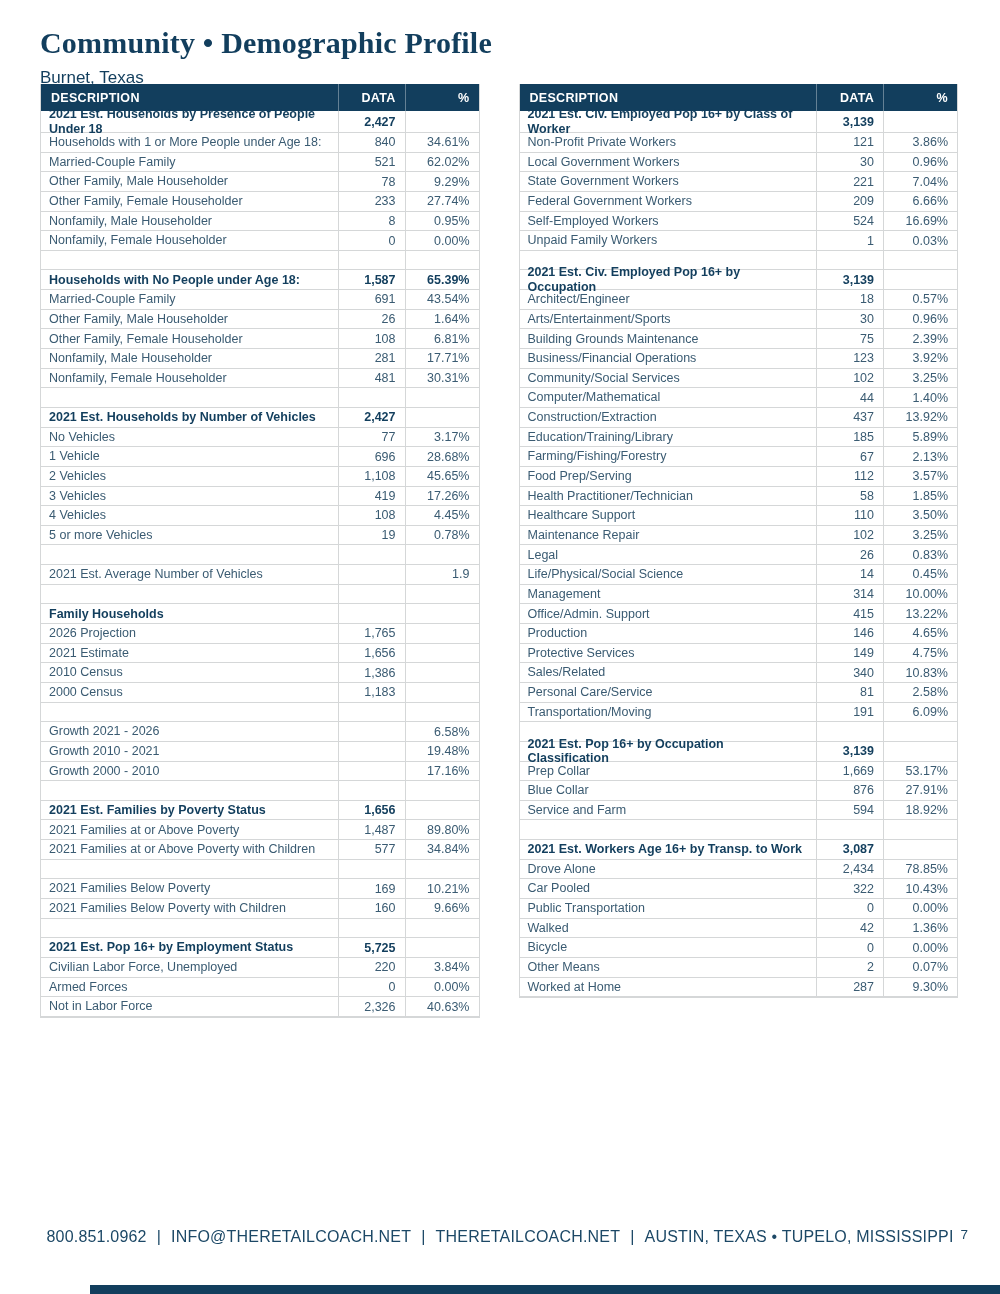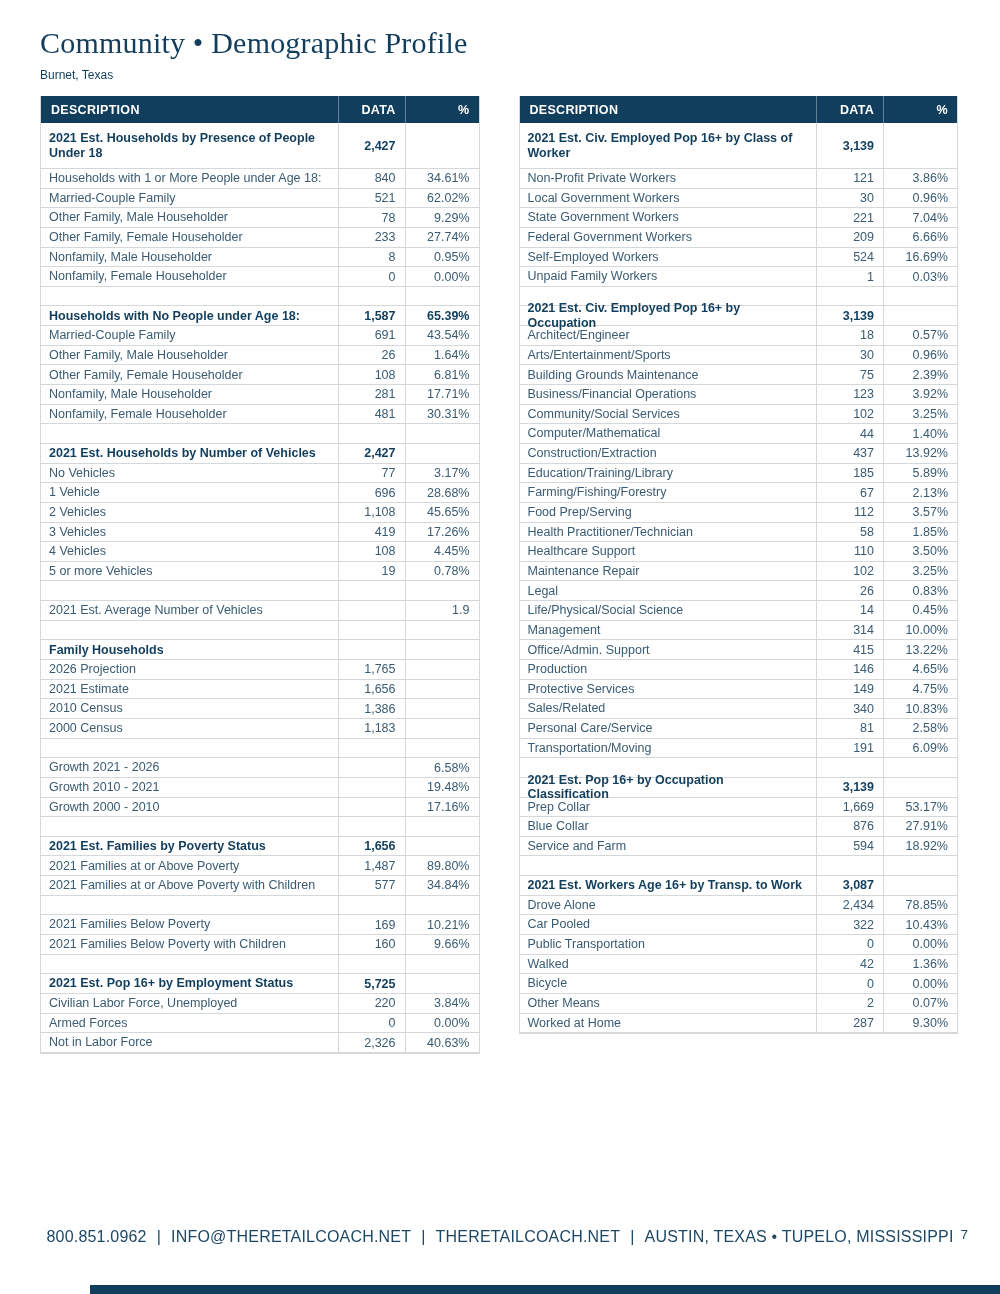--- a/index.html
+++ b/index.html
@@ -4,36 +4,36 @@
 <style>
   :root{
     --navy:#123E5D; --row_text:#3A5B72; --border:#D5D7D8;
     --header_text:#FFFFFF; --footer_text:#1C4866;
   }
   *{margin:0;padding:0;box-sizing:border-box;}
   html,body{background:#fff;}
   .page{position:relative;width:1000px;height:1294px;background:#ffffff;
         font-family:"Liberation Sans",sans-serif;overflow:hidden;}
   .page-title{position:absolute;left:40px;top:26px;
-        font-family:"Liberation Serif",serif;font-weight:normal;
+        font-family:"Liberation Serif",serif;font-weight:bold;
         font-size:30px;color:var(--navy);letter-spacing:.2px;}
-  .page-subtitle{position:absolute;left:40px;top:68px;font-size:12px;color:var(--navy);}
-  .tables{position:absolute;left:40px;top:96px;width:918px;display:flex;gap:39px;align-items:flex-start;}
+  .page-subtitle{position:absolute;left:40px;top:68px;font-size:17px;color:var(--navy);}
+  .tables{position:absolute;left:40px;top:84px;width:918px;display:flex;gap:39px;align-items:flex-start;}
   .dtable{flex:1;border-left:1px solid var(--border);border-right:1px solid var(--border);
           border-bottom:1px solid var(--border);}
   .thead{display:flex;background:var(--navy);color:var(--header_text);
          font-weight:bold;font-size:12.5px;height:27px;align-items:center;letter-spacing:.3px;}
   .thead .hc0{flex:1;padding-left:10px;}
   .thead .hc1,.thead .hc2{display:flex;align-items:center;justify-content:flex-end;
          height:100%;border-left:1px solid rgba(255,255,255,.35);padding-right:9px;}
   .thead .hc1{width:67px;}
   .thead .hc2{width:74px;}
   .trow{display:flex;border-bottom:1px solid var(--border);height:19.65px;
         font-size:12.5px;color:var(--row_text);}
-  .trow.tall{height:46px;}
+  .trow.tall{height:22px;}
   .trow.bold{font-weight:bold;color:var(--navy);}
   .cell{display:flex;align-items:center;height:100%;}
   .c0{flex:1;padding:0 8px;line-height:1.15;}
   .c1,.c2{justify-content:flex-end;border-left:1px solid var(--border);padding-right:9px;}
   .c1{width:67px;}
   .c2{width:74px;}
   .footer{position:absolute;left:0;top:1228px;width:1000px;text-align:center;
           font-size:16px;color:var(--footer_text);letter-spacing:.2px;}
   .footer .sep{margin:0 10px;color:var(--footer_text);}
   .page-number{position:absolute;right:32px;top:1227px;font-size:13.5px;color:var(--footer_text);}

